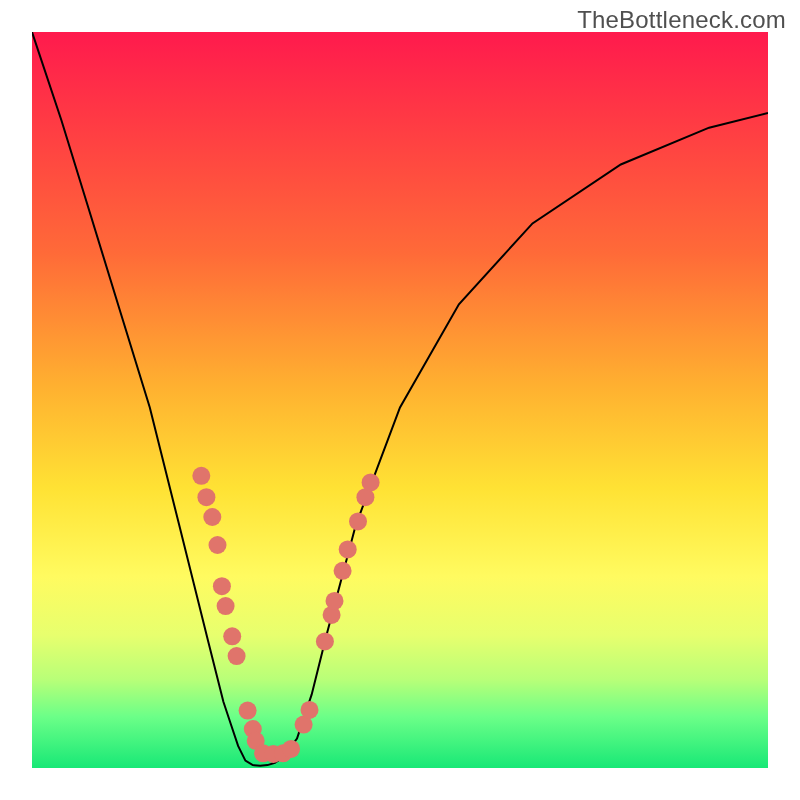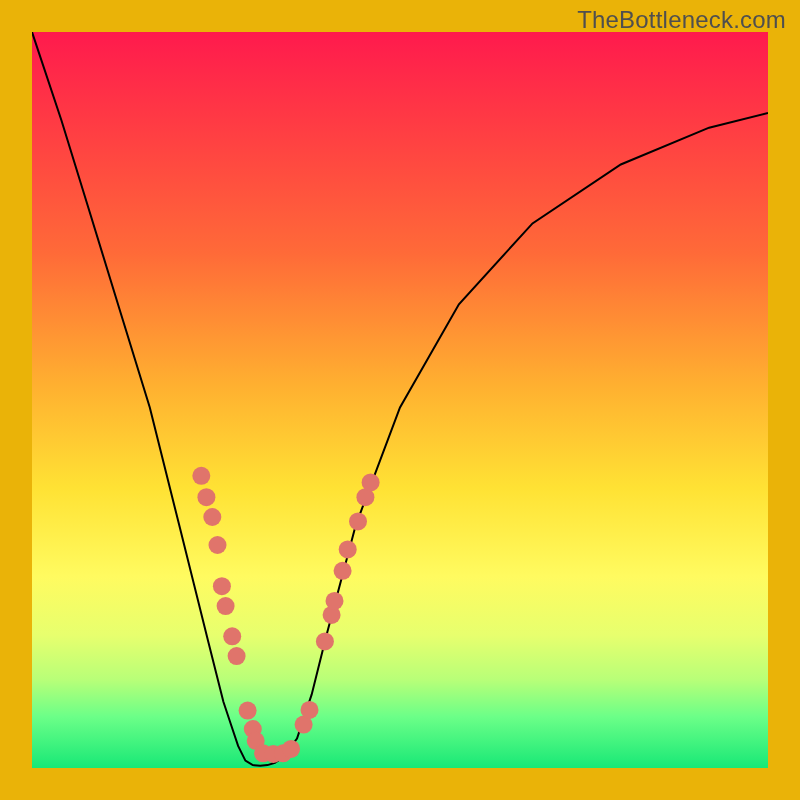--- a/index.html
+++ b/index.html
@@ -10,21 +10,21 @@
     overflow: hidden;
     background: #000;
     font-family: Arial, Helvetica, sans-serif;
   }
   .frame {
     position: absolute;
     left: 0;
     top: 0;
     width: 800px;
     height: 800px;
-    background: #eab308;
+    background: #ffffff;
     text-align: center;
   }
   .plot {
     position: absolute;
     left: 32px;
     top: 32px;
     width: 736px;
     height: 736px;
     background: linear-gradient(
       to bottom,

